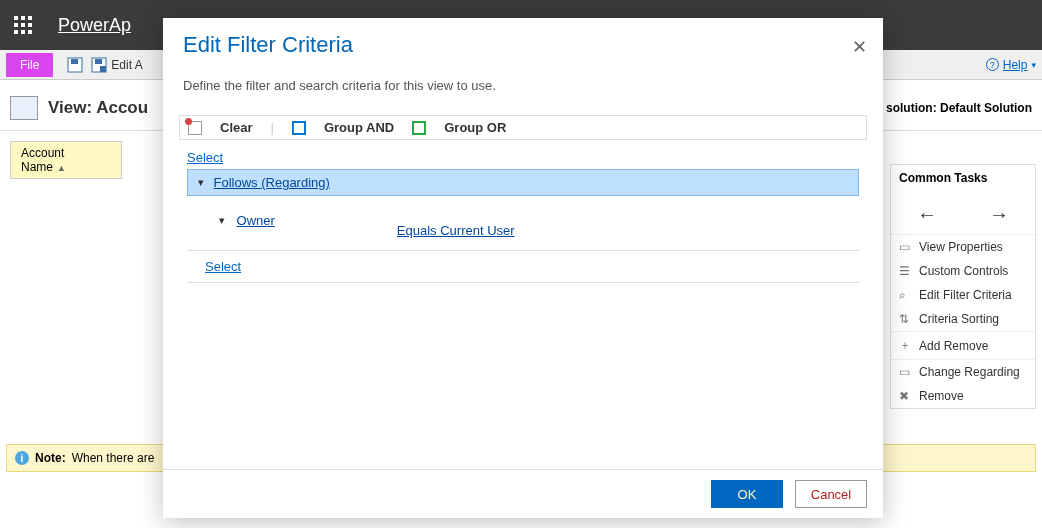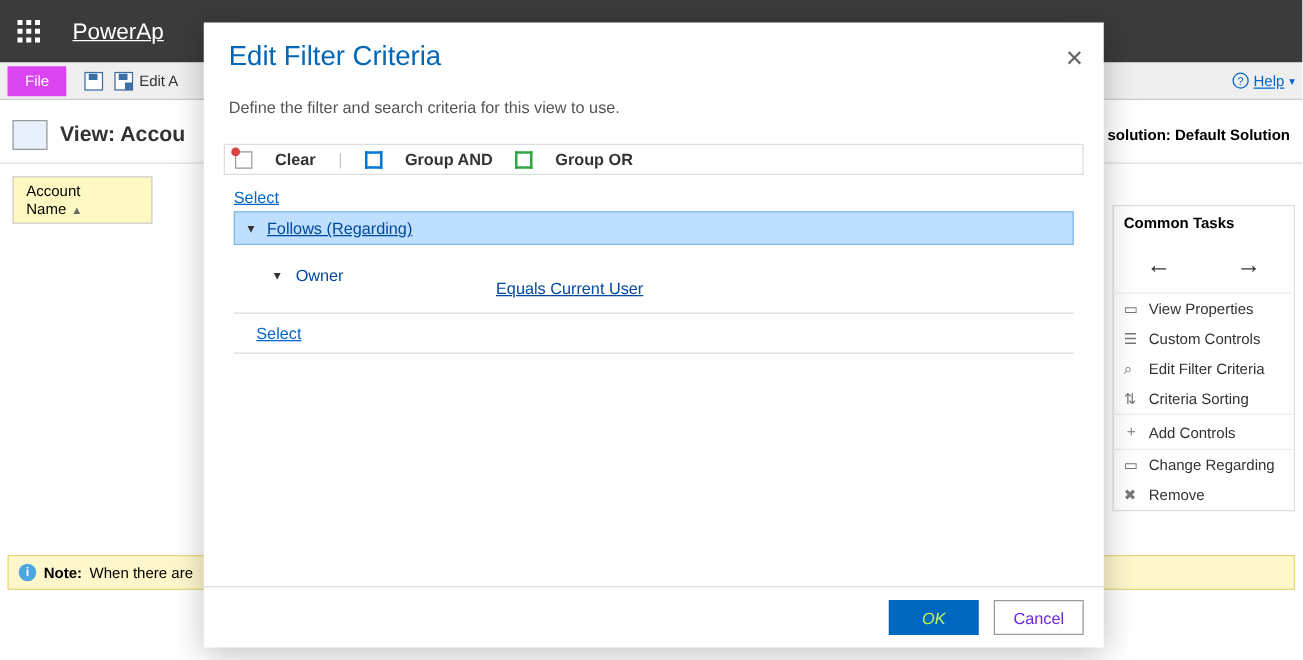--- a/index.html
+++ b/index.html
@@ -178,40 +178,40 @@
       display: flex; align-items: center; gap: 10px;
       margin-top: 2px;
     }
     .group-header .chev { font-size: 11px; color: #333; }
     .group-header .link { color: #0048a0; text-decoration: underline; font-size: 13px; }
     .cond-row {
       display: flex; align-items: center; gap: 12px;
       padding: 6px 0 6px 32px;
     }
     .cond-row .chev { font-size: 11px; color: #333; }
-    .cond-row .link { color: #0048a0; font-size: 13px; }
+    .cond-row .link { color: #0048a0; text-decoration: underline; font-size: 13px; }
     .cond-row .operator { color: #0048a0; text-decoration: underline; font-size: 13px; margin-left: 110px; margin-top: 21px; }
     .select-row {
       border-top: 1px solid #ddd;
       border-bottom: 1px solid #ddd;
       padding: 6px 0 6px 18px;
       margin-top: 6px;
     }
     .modal-footer {
       border-top: 1px solid #ddd;
       padding: 10px 16px;
       display: flex; justify-content: flex-end; gap: 12px;
     }
     .btn {
       min-width: 72px; height: 28px;
       display: flex; align-items: center; justify-content: center;
       font-size: 13px;
     }
-    .btn-primary { background: #0067c0; color: #bef264; font-style: italic; }
-    .btn-secondary { background: #fff; border: 1px solid #999; color: #6d28d9; }
+    .btn-primary { background: #0067c0; color: #fef9c3; }
+    .btn-secondary { background: #fff; border: 1px solid #999; color: #b91c1c; }
     .sort-tri { font-size: 9px; color: #666; margin-left: 4px; }
   </style>
 </head>
 <body>
 
 <div class="app-header">
   <div class="waffle">
     <div class="waffle-grid">
         <span></span>
         <span></span>
@@ -278,21 +278,21 @@
         <span>Edit Filter Criteria</span>
       </div>
     <div class="panel-item">
         <span class="pi-icon">⇅</span>
         <span>Criteria Sorting</span>
       </div>
   </div>
   <div class="panel-section">
     <div class="panel-item">
         <span class="pi-icon">＋</span>
-        <span>Add Controls</span>
+        <span>Add Remove</span>
       </div>
   </div>
   <div class="panel-section">
     <div class="panel-item">
         <span class="pi-icon">▭</span>
         <span>Change Regarding</span>
       </div>
     <div class="panel-item">
         <span class="pi-icon">✖</span>
         <span>Remove</span>

